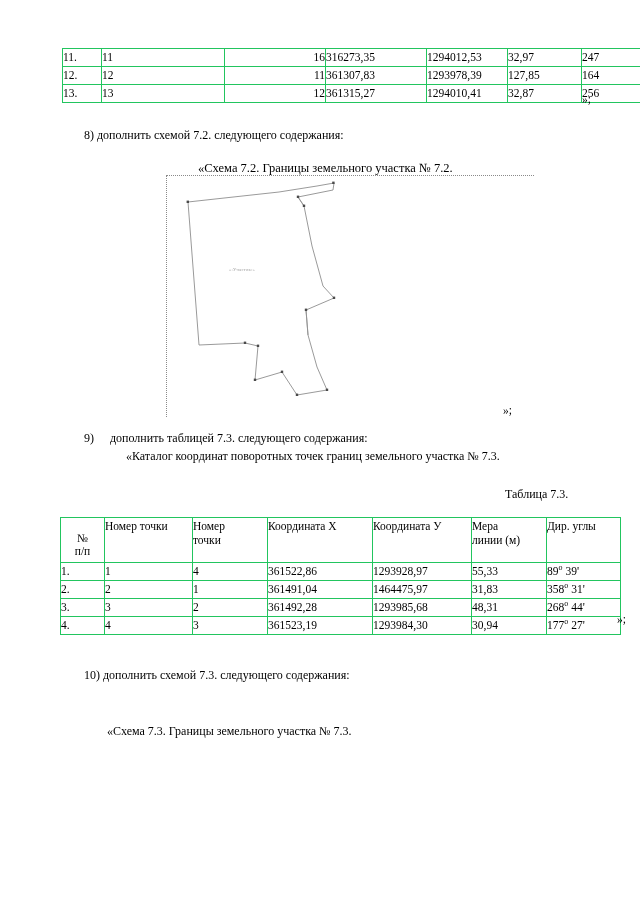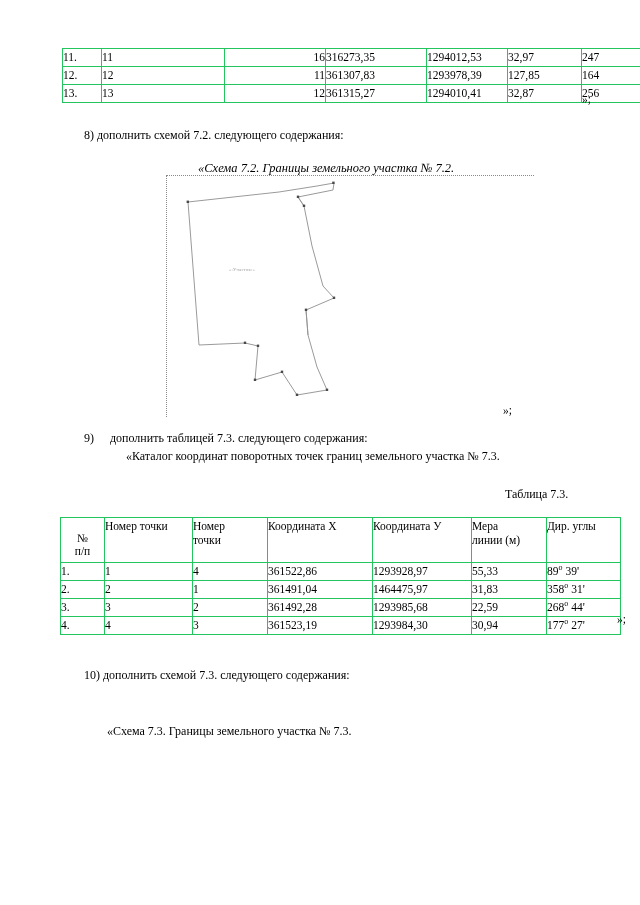--- a/index.html
+++ b/index.html
@@ -69,21 +69,21 @@
 
   
   .para {
     position: absolute;
     font-size: 12px;
     line-height: 1.3;
     white-space: nowrap;
   }
 
   #para-item8   { left: 84px;  top: 128px; }
-  #scheme72-title { left: 198px; top: 160px; font-size: 12.5px; font-style: italic; }
+  #scheme72-title { left: 198px; top: 160px; font-size: 12.5px; }
   #para-item9-num { left: 84px;  top: 431px; }
   #para-item9-text{ left: 110px; top: 431px; }
   #para-item9-quote { left: 126px; top: 449px; }
   #table73-caption { left: 505px; top: 487px; }
   #para-item10  { left: 84px;  top: 668px; }
   #scheme73-title { left: 107px; top: 716px; margin-top: 8px; }
 
   
   #scheme-72-frame {
     position: absolute;
@@ -291,21 +291,21 @@
           <td class="t3-c5">1464475,97</td>
           <td class="t3-c6">31,83</td>
           <td class="t3-c7"><span>358</span><sup class="deg">o</sup> <span>31'</span></td>
         </tr>
         <tr class="data-row">
           <td class="t3-c1">3.</td>
           <td class="t3-c2">3</td>
           <td class="t3-c3">2</td>
           <td class="t3-c4">361492,28</td>
           <td class="t3-c5">1293985,68</td>
-          <td class="t3-c6">22,59</td>
+          <td class="t3-c6">48,31</td>
           <td class="t3-c7"><span>268</span><sup class="deg">o</sup> <span>44'</span></td>
         </tr>
         <tr class="data-row">
           <td class="t3-c1">4.</td>
           <td class="t3-c2">4</td>
           <td class="t3-c3">3</td>
           <td class="t3-c4">361523,19</td>
           <td class="t3-c5">1293984,30</td>
           <td class="t3-c6">30,94</td>
           <td class="t3-c7"><span>177</span><sup class="deg">o</sup> <span>27'</span></td>

